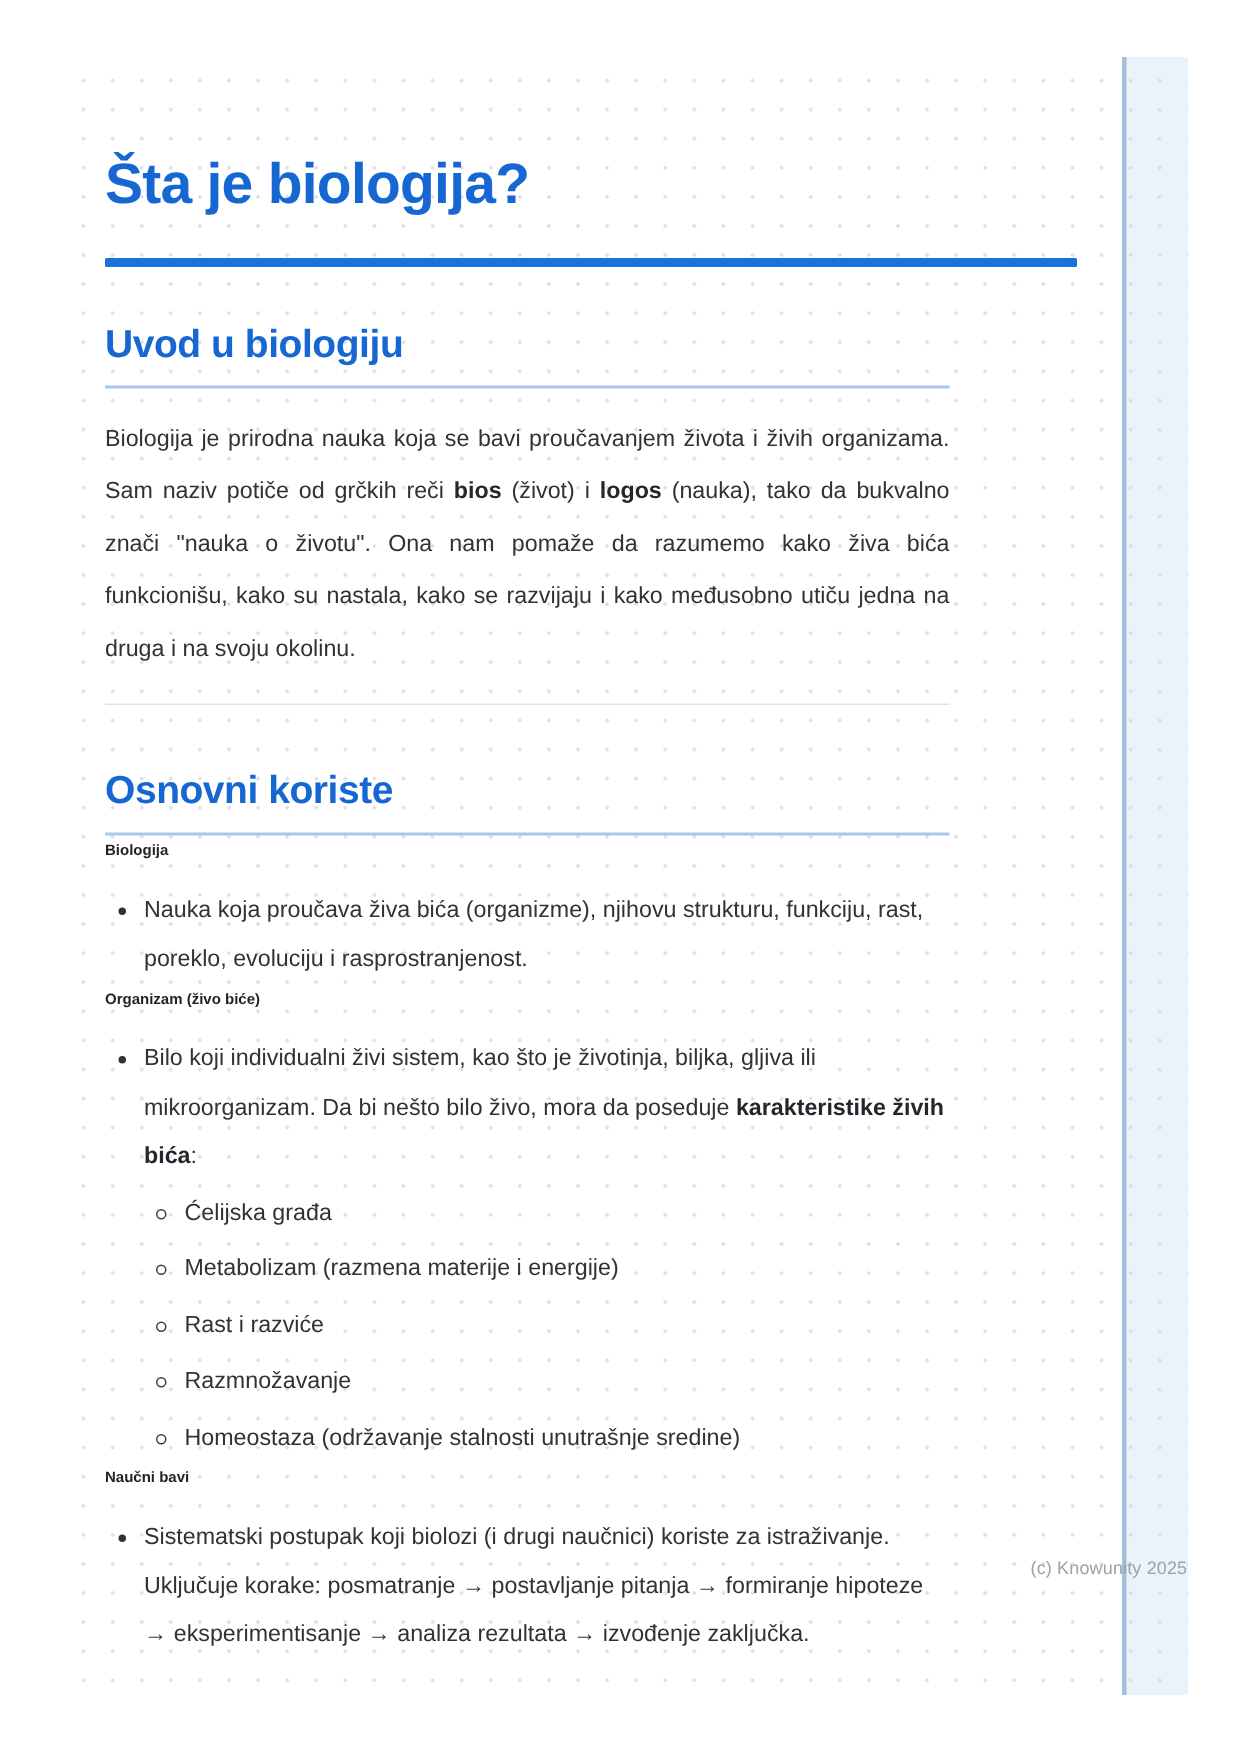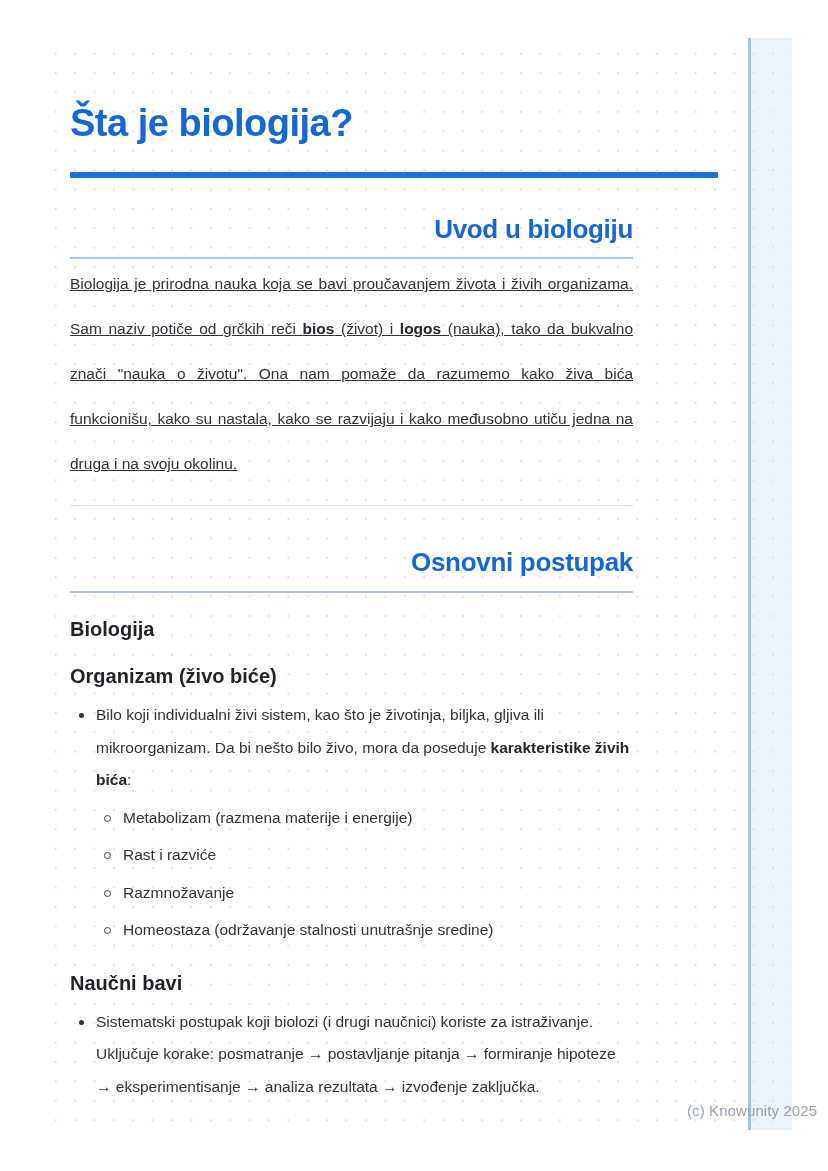--- a/index.html
+++ b/index.html
@@ -35,40 +35,39 @@
     color: #1767d2; line-height: 1.12;
   }
   .title-rule {
     margin-top: 27px; width: 648px; height: 6px;
     background: #1b72d8; border-radius: 1px;
   }
 
   h2.section-heading {
     font-size: 26px; font-weight: 800; letter-spacing: -0.3px;
     color: #1767d2; line-height: 1.15;
-    padding-bottom: 13px; border-bottom: 2px solid #a9c7e9; text-align: right;
+    padding-bottom: 13px; border-bottom: 2px solid #a9c7e9;
   }
   h2.first { margin-top: 37px; }
   h2.second { margin-top: 42px; }
 
   p.intro {
-    margin-top: 2px;
-    font-size: 15.5px; line-height: 45px;
-    text-align: justify; color: #2f3338; text-decoration: underline;
+    margin-top: 16px;
+    font-size: 15.5px; line-height: 35px;
+    text-align: justify; color: #2f3338;
   }
   p.intro b, li b { font-weight: 700; color: #23272c; }
 
   hr.divider {
     border: none; border-top: 1.5px solid #dee1e6;
     margin: 19px 0 0 0; width: 563px;
   }
 
   h3.term {
-    margin-top: 25px;
-    font-size: 20px; font-weight: 700; color: #1f2328;
+    font-size: 10px; font-weight: 700; color: #1f2328;
     line-height: 22px;
   }
 
   ul { list-style: none; }
   ul.l1 { margin-top: 12px; }
   ul.l1 > li {
     position: relative; padding-left: 26px;
     font-size: 15.5px; line-height: 32.5px; color: #2f3338;
   }
   ul.l1 > li::before {
@@ -81,51 +80,55 @@
     position: relative; padding-left: 27px; margin-top: 5px;
     font-size: 15.5px; line-height: 32.5px; color: #2f3338;
   }
   ul.l2 > li::before {
     content: ""; position: absolute; left: 8px; top: 13px;
     width: 5px; height: 5px; border-radius: 50%;
     background: transparent; border: 1.6px solid #3a3f46;
   }
 
   .footer-note {
-    position: absolute; left: 687px; top: 1102px; z-index: 3;
-    font-size: 15px; color: #9aa2ad; letter-spacing: 0.1px;
+    position: absolute; left: 687px; top: 1038px; z-index: 3;
+    font-size: 12px; color: #9aa2ad; letter-spacing: 0.1px;
     white-space: nowrap;
   }
 </style>
 </head>
 <body>
 
 <div class="page">
   <div class="dots"></div>
   <div class="stripe"></div>
 
   <div class="content">
 
     <h1 class="doc-title">Šta je biologija?</h1>
     <div class="title-rule"></div>
 
     <h2 class="section-heading first">Uvod u biologiju</h2>
     <p class="intro"><span>Biologija je prirodna nauka koja se bavi proučavanjem života i živih organizama. Sam naziv potiče od grčkih reči </span><b>bios</b><span> (život) i </span><b>logos</b><span> (nauka), tako da bukvalno znači "nauka o životu". Ona nam pomaže da razumemo kako živa bića funkcionišu, kako su nastala, kako se razvijaju i kako međusobno utiču jedna na druga i na svoju okolinu.</span></p>
 
     <hr class="divider">
 
-    <h2 class="section-heading second">Osnovni postupak</h2>
+    <h2 class="section-heading second">Osnovni koriste</h2>
 
     <h3 class="term">Biologija</h3>
+    <ul class="l1">
+      <li><span>Nauka koja proučava živa bića (organizme), njihovu strukturu, funkciju, rast, poreklo, evoluciju i rasprostranjenost.</span></li>
+    </ul>
 
     <h3 class="term">Organizam (živo biće)</h3>
     <ul class="l1">
       <li>
         <span><span>Bilo koji individualni živi sistem, kao što je životinja, biljka, gljiva ili mikroorganizam. Da bi nešto bilo živo, mora da poseduje </span><b>karakteristike živih bića</b><span>:</span></span>
         <ul class="l2">
+          <li>Ćelijska građa</li>
           <li>Metabolizam (razmena materije i energije)</li>
           <li>Rast i razviće</li>
           <li>Razmnožavanje</li>
           <li>Homeostaza (održavanje stalnosti unutrašnje sredine)</li>
         </ul>
       </li>
     </ul>
 
     <h3 class="term">Naučni bavi</h3>
     <ul class="l1">

